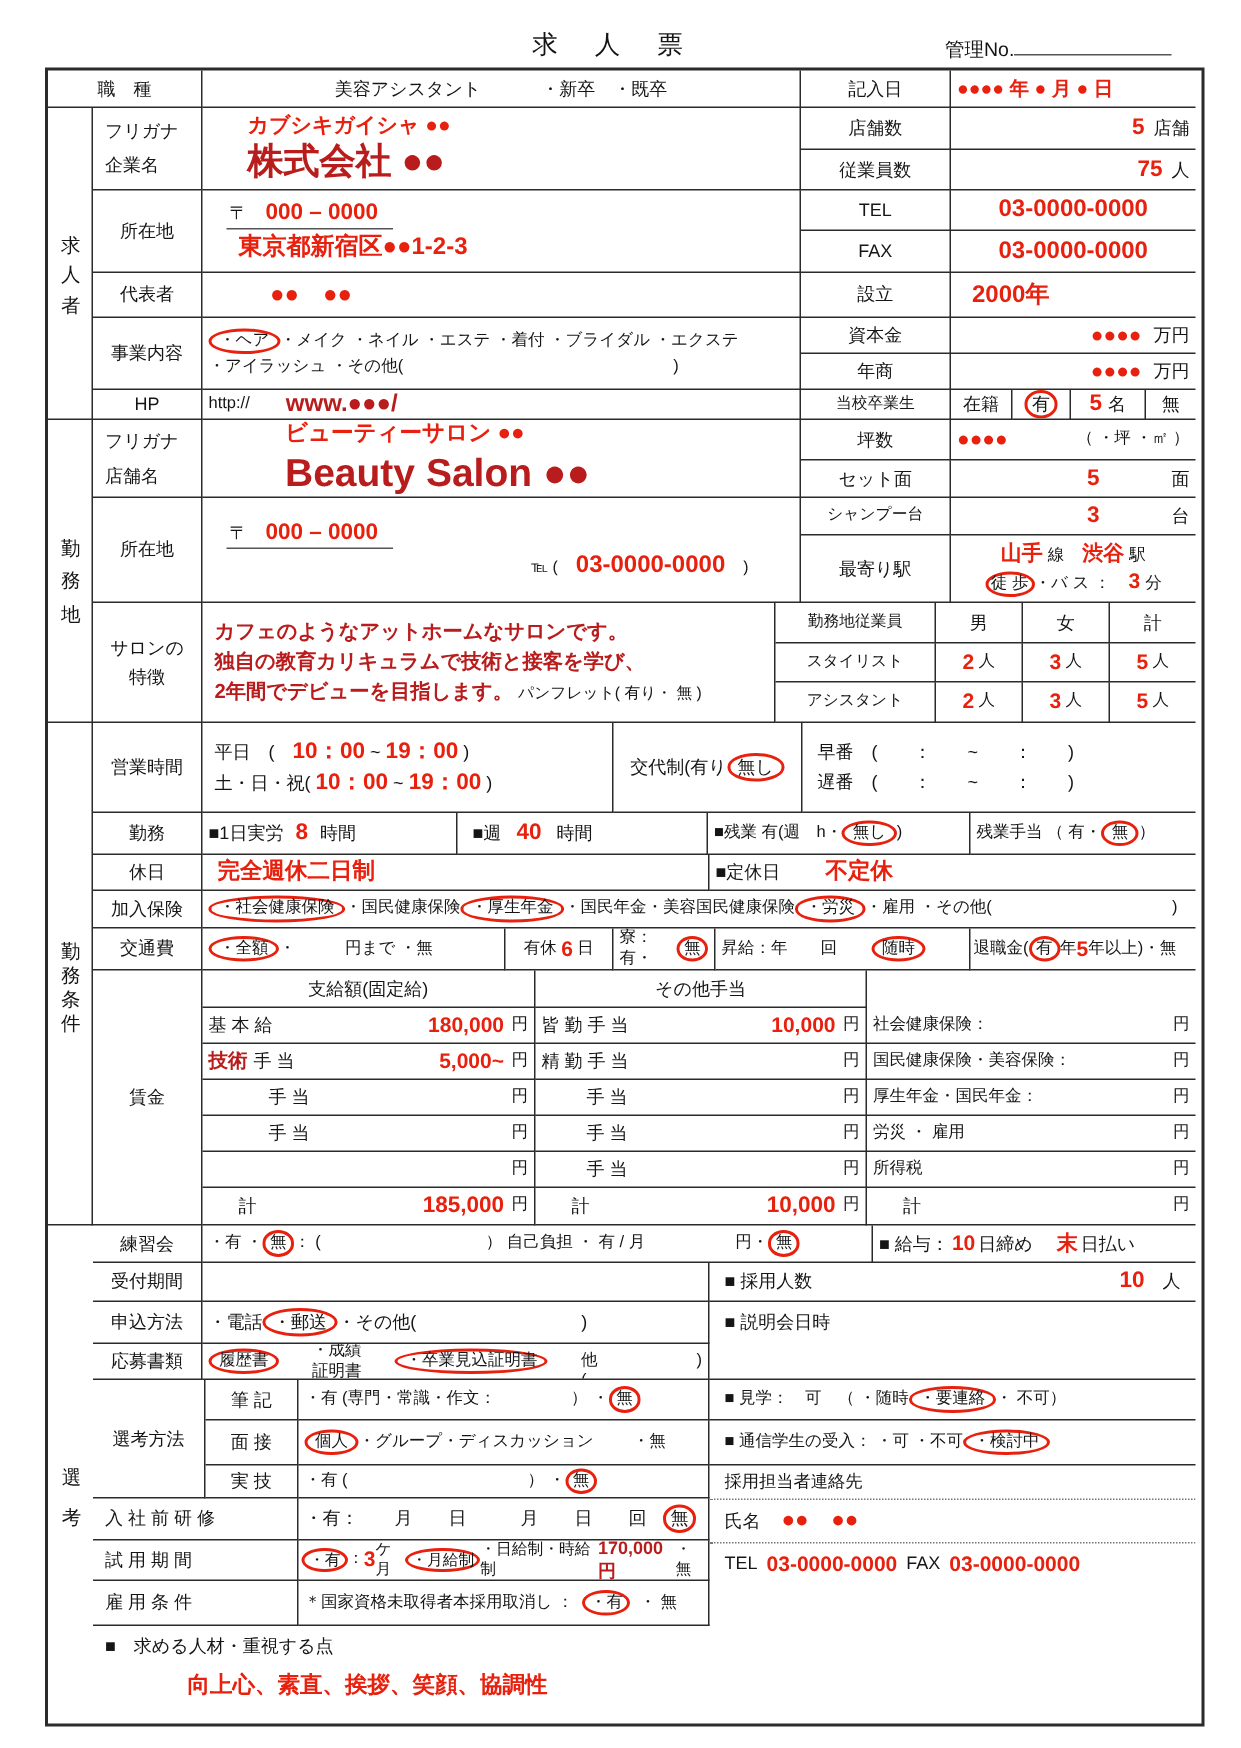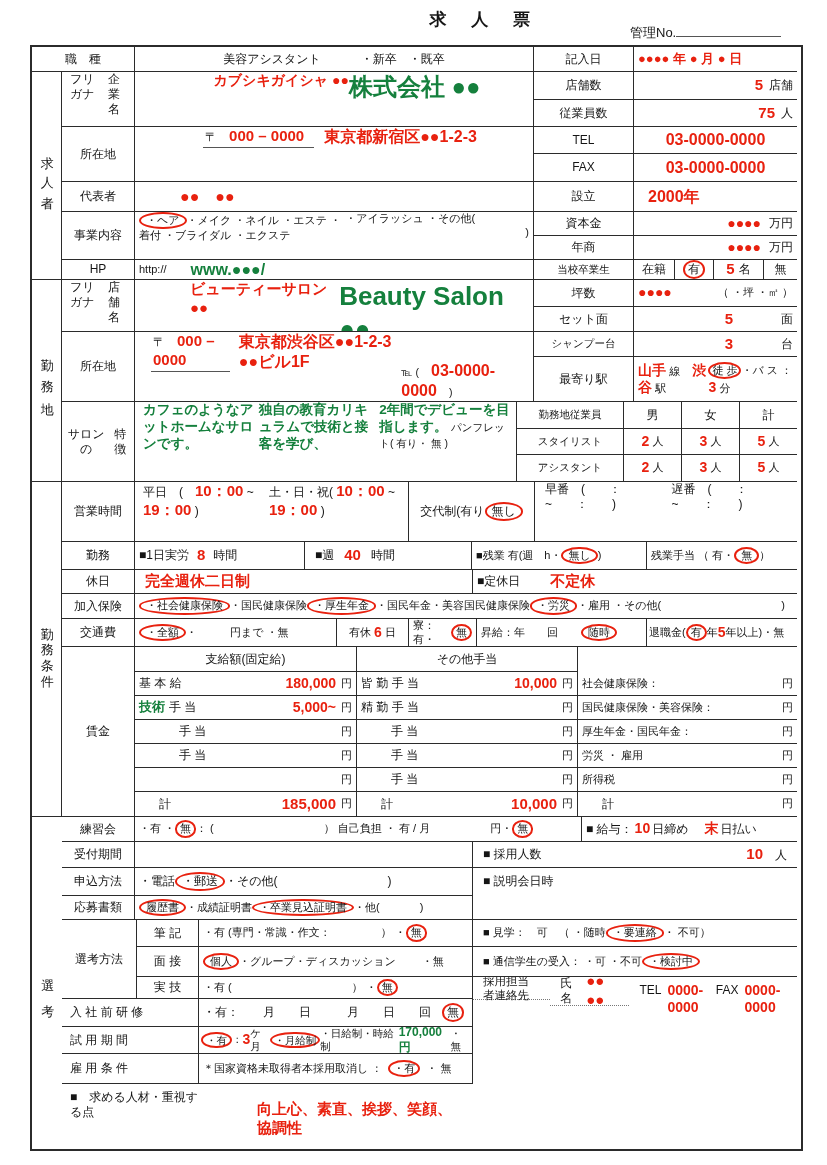--- a/index.html
+++ b/index.html
@@ -4,35 +4,35 @@
 <style>
   html,body{margin:0;padding:0;background:#fff;}
   #page{position:relative;width:827px;height:1165px;background:#fff;
         font-family:"Liberation Sans","DejaVu Sans",sans-serif;color:#151515;}
   #formtbl{position:absolute;left:30px;top:45px;width:769px;height:1102px;
            border:2px solid #2b2b2b;background:#fff;}
   .c{position:absolute;box-sizing:border-box;
      border-right:1px solid #2b2b2b;border-bottom:1px solid #2b2b2b;
      display:flex;align-items:center;padding:0 4px;font-size:12px;line-height:1.25;overflow:hidden;}
   .ctr{justify-content:center;text-align:center;}
-  .col{flex-direction:row;justify-content:center;align-items:flex-start;}
+  .col{flex-direction:column;justify-content:center;align-items:flex-start;}
   .nb{border-right:none;}
-  .red{color:#15803d;font-weight:bold;}
+  .red{color:#b91c1c;font-weight:bold;}
   .rv14{color:#e8210f;font-weight:bold;font-size:14px;}
   .rv15{color:#e8210f;font-weight:bold;font-size:15px;}
   .rv16{color:#e8210f;font-weight:bold;font-size:16px;}
   .circ{display:inline-block;border:2px solid #e8210f;border-radius:50%;padding:0 5px;line-height:1.2;white-space:nowrap;}
   .vlab{writing-mode:vertical-lr;justify-content:center;align-items:center;font-size:13px;padding:0;}
   .sm{font-size:11px;}
   .xs{font-size:10.5px;}
   .u{border-bottom:1.5px solid #555;padding:0 10px 1px 2px;}
   .dot{border-bottom:1px dotted #777;}
   .gap{display:inline-block;width:14px;}
-  #title{position:absolute;left:280px;top:8px;width:260px;text-align:right;
-         font-size:17px;font-weight:bold;letter-spacing:10px;}
+  #title{position:absolute;left:280px;top:18px;width:260px;text-align:center;
+         font-size:17px;font-weight:normal;letter-spacing:10px;}
   #adminno{position:absolute;left:630px;top:22px;font-size:13px;}
   #adminline{display:inline-block;width:105px;border-bottom:1.5px solid #555;height:14px;}
   .wrow{display:flex;width:100%;align-items:center;}
   .wlab{white-space:nowrap;}
   .wval{flex:1;text-align:right;}
   .yun{margin-left:5px;font-size:11px;}
 </style>
 </head>
 <body>
 
@@ -142,21 +142,20 @@
     </div>
     <div class="c ctr" style="left:502px;top:260px;width:100px;height:25px;">セット面</div>
     <div class="c nb" style="left:602px;top:260px;width:163px;height:25px;justify-content:flex-end;">
       <span class="rv15">5</span>
       <span style="margin-left:48px;">面</span>
     </div>
 
     <div class="c ctr" style="left:30px;top:285px;width:73px;height:70px;">所在地</div>
     <div class="c col" style="left:103px;top:285px;width:399px;height:70px;padding-left:16px;gap:1px;">
       <span class="u"><span>〒</span>　<span class="rv15">000 – 0000</span></span>
-      <span class="rv16" style="padding-left:8px;">東京都渋谷区●●1-2-3　●●ビル1F</span>
       <span style="align-self:flex-end;padding-right:30px;"><span class="xs">℡ (</span>　<span class="rv16">03-0000-0000</span>　<span class="xs">)</span></span>
     </div>
     <div class="c ctr xs" style="left:502px;top:285px;width:100px;height:25px;">シャンプー台</div>
     <div class="c nb" style="left:602px;top:285px;width:163px;height:25px;justify-content:flex-end;">
       <span class="rv15">3</span>
       <span style="margin-left:48px;">台</span>
     </div>
     <div class="c ctr" style="left:502px;top:310px;width:100px;height:45px;">最寄り駅</div>
     <div class="c col nb" style="left:602px;top:310px;width:163px;height:45px;align-items:center;gap:1px;">
       <span><span class="rv14">山手</span> <span class="sm">線</span>　<span class="rv14">渋谷</span> <span class="sm">駅</span></span>
@@ -457,21 +456,21 @@
     <div class="c" style="left:103px;top:821px;width:338px;height:28px;">
       <span>・電話</span>
         <span class="circ">・郵送</span>
         <span>・その他(</span>
         <span class="gap" style="width:110px;"></span>
         <span>)</span>
     </div>
     <div class="c nb" style="left:441px;top:821px;width:324px;height:52px;align-items:flex-start;padding:6px 10px;">■ 説明会日時</div>
 
     <div class="c ctr" style="left:30px;top:849px;width:73px;height:24px;">応募書類</div>
-    <div class="c sm" style="left:103px;top:849px;width:338px;height:24px;">
+    <div class="c sm" style="left:103px;top:849px;width:338px;height:24px;gap:22px;">
       <span class="circ">履歴書</span>
         <span>・成績証明書</span>
         <span class="circ">・卒業見込証明書</span>
         <span>・他(</span>
         <span class="gap" style="width:40px;"></span>
         <span>)</span>
     </div>
 
     <div class="c ctr" style="left:30px;top:873px;width:75px;height:79px;">選考方法</div>
     <div class="c ctr" style="left:105px;top:873px;width:62px;height:27px;">筆 記</div>

